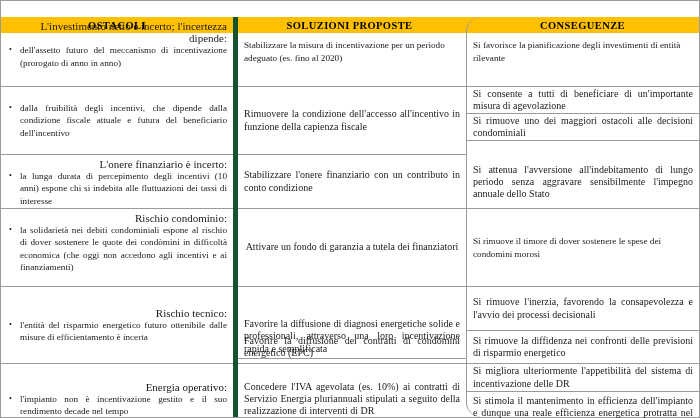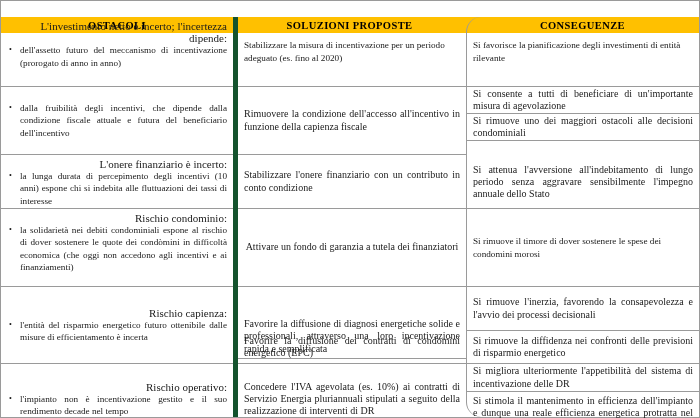--- a/index.html
+++ b/index.html
@@ -165,30 +165,30 @@
       <div class="cell-inner">
         <p class="lead">Rischio condominio:</p>
         <ul class="bullets">
           <li>la solidarietà nei debiti condominiali espone al rischio di dover sostenere le quote dei condòmini in difficoltà economica (che oggi non accedono agli incentivi e ai finanziamenti)</li>
         </ul>
       </div>
     </div>
 
     <div class="cell vmid" style="top:270px; height:77px;">
       <div class="cell-inner">
-        <p class="lead">Rischio capienza:</p>
+        <p class="lead">Rischio tecnico:</p>
         <ul class="bullets">
           <li>l'entità del risparmio energetico futuro ottenibile dalle misure di efficientamento è incerta</li>
         </ul>
       </div>
     </div>
 
     <div class="cell vmid no-rule" style="top:347px; height:70px;">
       <div class="cell-inner">
-        <p class="lead">Rischio operativo:</p>
+        <p class="lead">Energia operativo:</p>
         <ul class="bullets">
           <li>l'impianto non è incentivazione gestito e il suo rendimento decade nel tempo</li>
         </ul>
       </div>
     </div>
 
   </div>
 
   <div class="col col-2">
 

